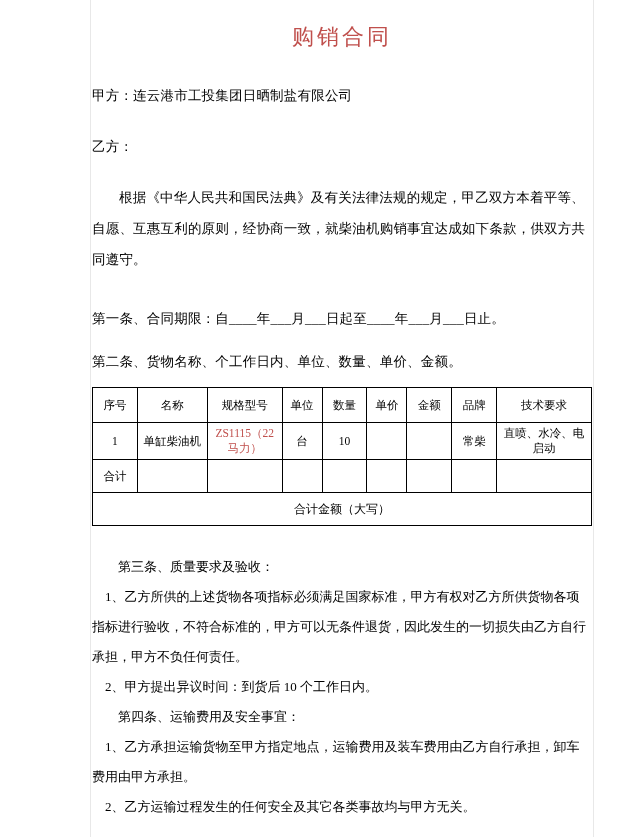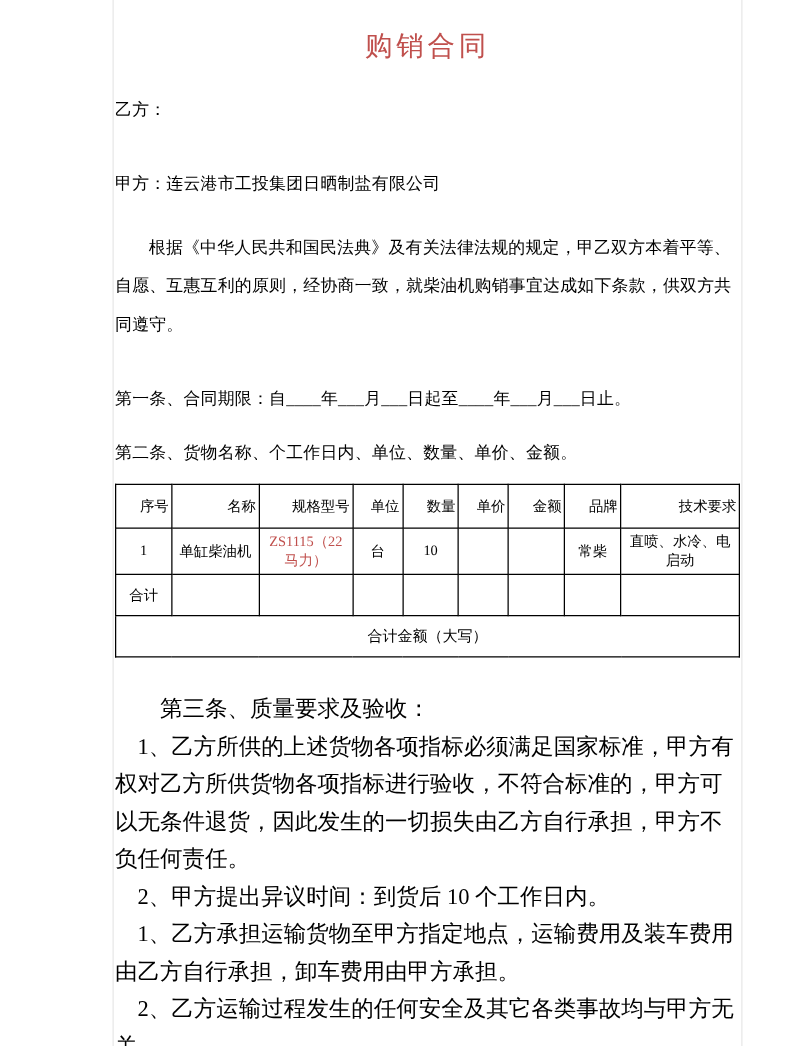--- a/index.html
+++ b/index.html
@@ -70,49 +70,49 @@
     table-layout: fixed;
   }
   table.goods td {
     border: 1px solid #000;
     text-align: center;
     vertical-align: middle;
     padding: 3px 2px;
     height: 26px;
     font-family: "Liberation Serif", serif;
   }
-  table.goods td.hdr { height: 28px; text-align: right; }
+  table.goods td.hdr { height: 28px; }
   .red { color: #c0504d; }
   .cell-tall { height: 46px; }
   .std-row td { height: 30px; }
   .total-row td { height: 34px; }
   .sum-row td { height: 36px; font-size: 12px; }
 
   .sec-indent { text-indent: 2em; }
   .body-block { margin-top: 26px; }
   .body-block p {
-    font-size: 18px;
+    font-size: 13px;
     line-height: 30px;
     margin: 0;
   }
 </style>
 </head>
 <body>
 
 <div class="page">
   <div class="guide left"></div>
   <div class="guide right"></div>
 
   <div class="content">
 
     <h1 class="doc-title">购销合同</h1>
 
+    <p class="para gap-top-lg">甲方：连云港市工投集团日晒制盐有限公司</p>
+
     <p class="para gap-top-md">乙方：</p>
-
-    <p class="para gap-top-lg">甲方：连云港市工投集团日晒制盐有限公司</p>
 
     <p class="para indent gap-top-md">根据《中华人民共和国民法典》及有关法律法规的规定，甲乙双方本着平等、自愿、互惠互利的原则，经协商一致，就柴油机购销事宜达成如下条款，供双方共同遵守。</p>
 
     <p class="para gap-top-lg">第一条、合同期限：自____年___月___日起至____年___月___日止。</p>
 
     <p class="para gap-top-sm">第二条、货物名称、个工作日内、单位、数量、单价、金额。</p>
 
     <table class="goods">
       <colgroup>
         <col style="width:9%">
@@ -162,18 +162,19 @@
         <tr class="sum-row">
           <td colspan="9">合计金额（大写）</td>
         </tr>
       </tbody>
     </table>
 
     <div class="body-block">
       <p class="sec-indent">第三条、质量要求及验收：</p>
       <p class="indent1">1、乙方所供的上述货物各项指标必须满足国家标准，甲方有权对乙方所供货物各项指标进行验收，不符合标准的，甲方可以无条件退货，因此发生的一切损失由乙方自行承担，甲方不负任何责任。</p>
       <p class="indent1">2、甲方提出异议时间：到货后 10 个工作日内。</p>
+      <p class="sec-indent">第四条、运输费用及安全事宜：</p>
       <p class="indent1">1、乙方承担运输货物至甲方指定地点，运输费用及装车费用由乙方自行承担，卸车费用由甲方承担。</p>
       <p class="indent1">2、乙方运输过程发生的任何安全及其它各类事故均与甲方无关。</p>
     </div>
 
   </div>
 </div>
 
 </body></html>

